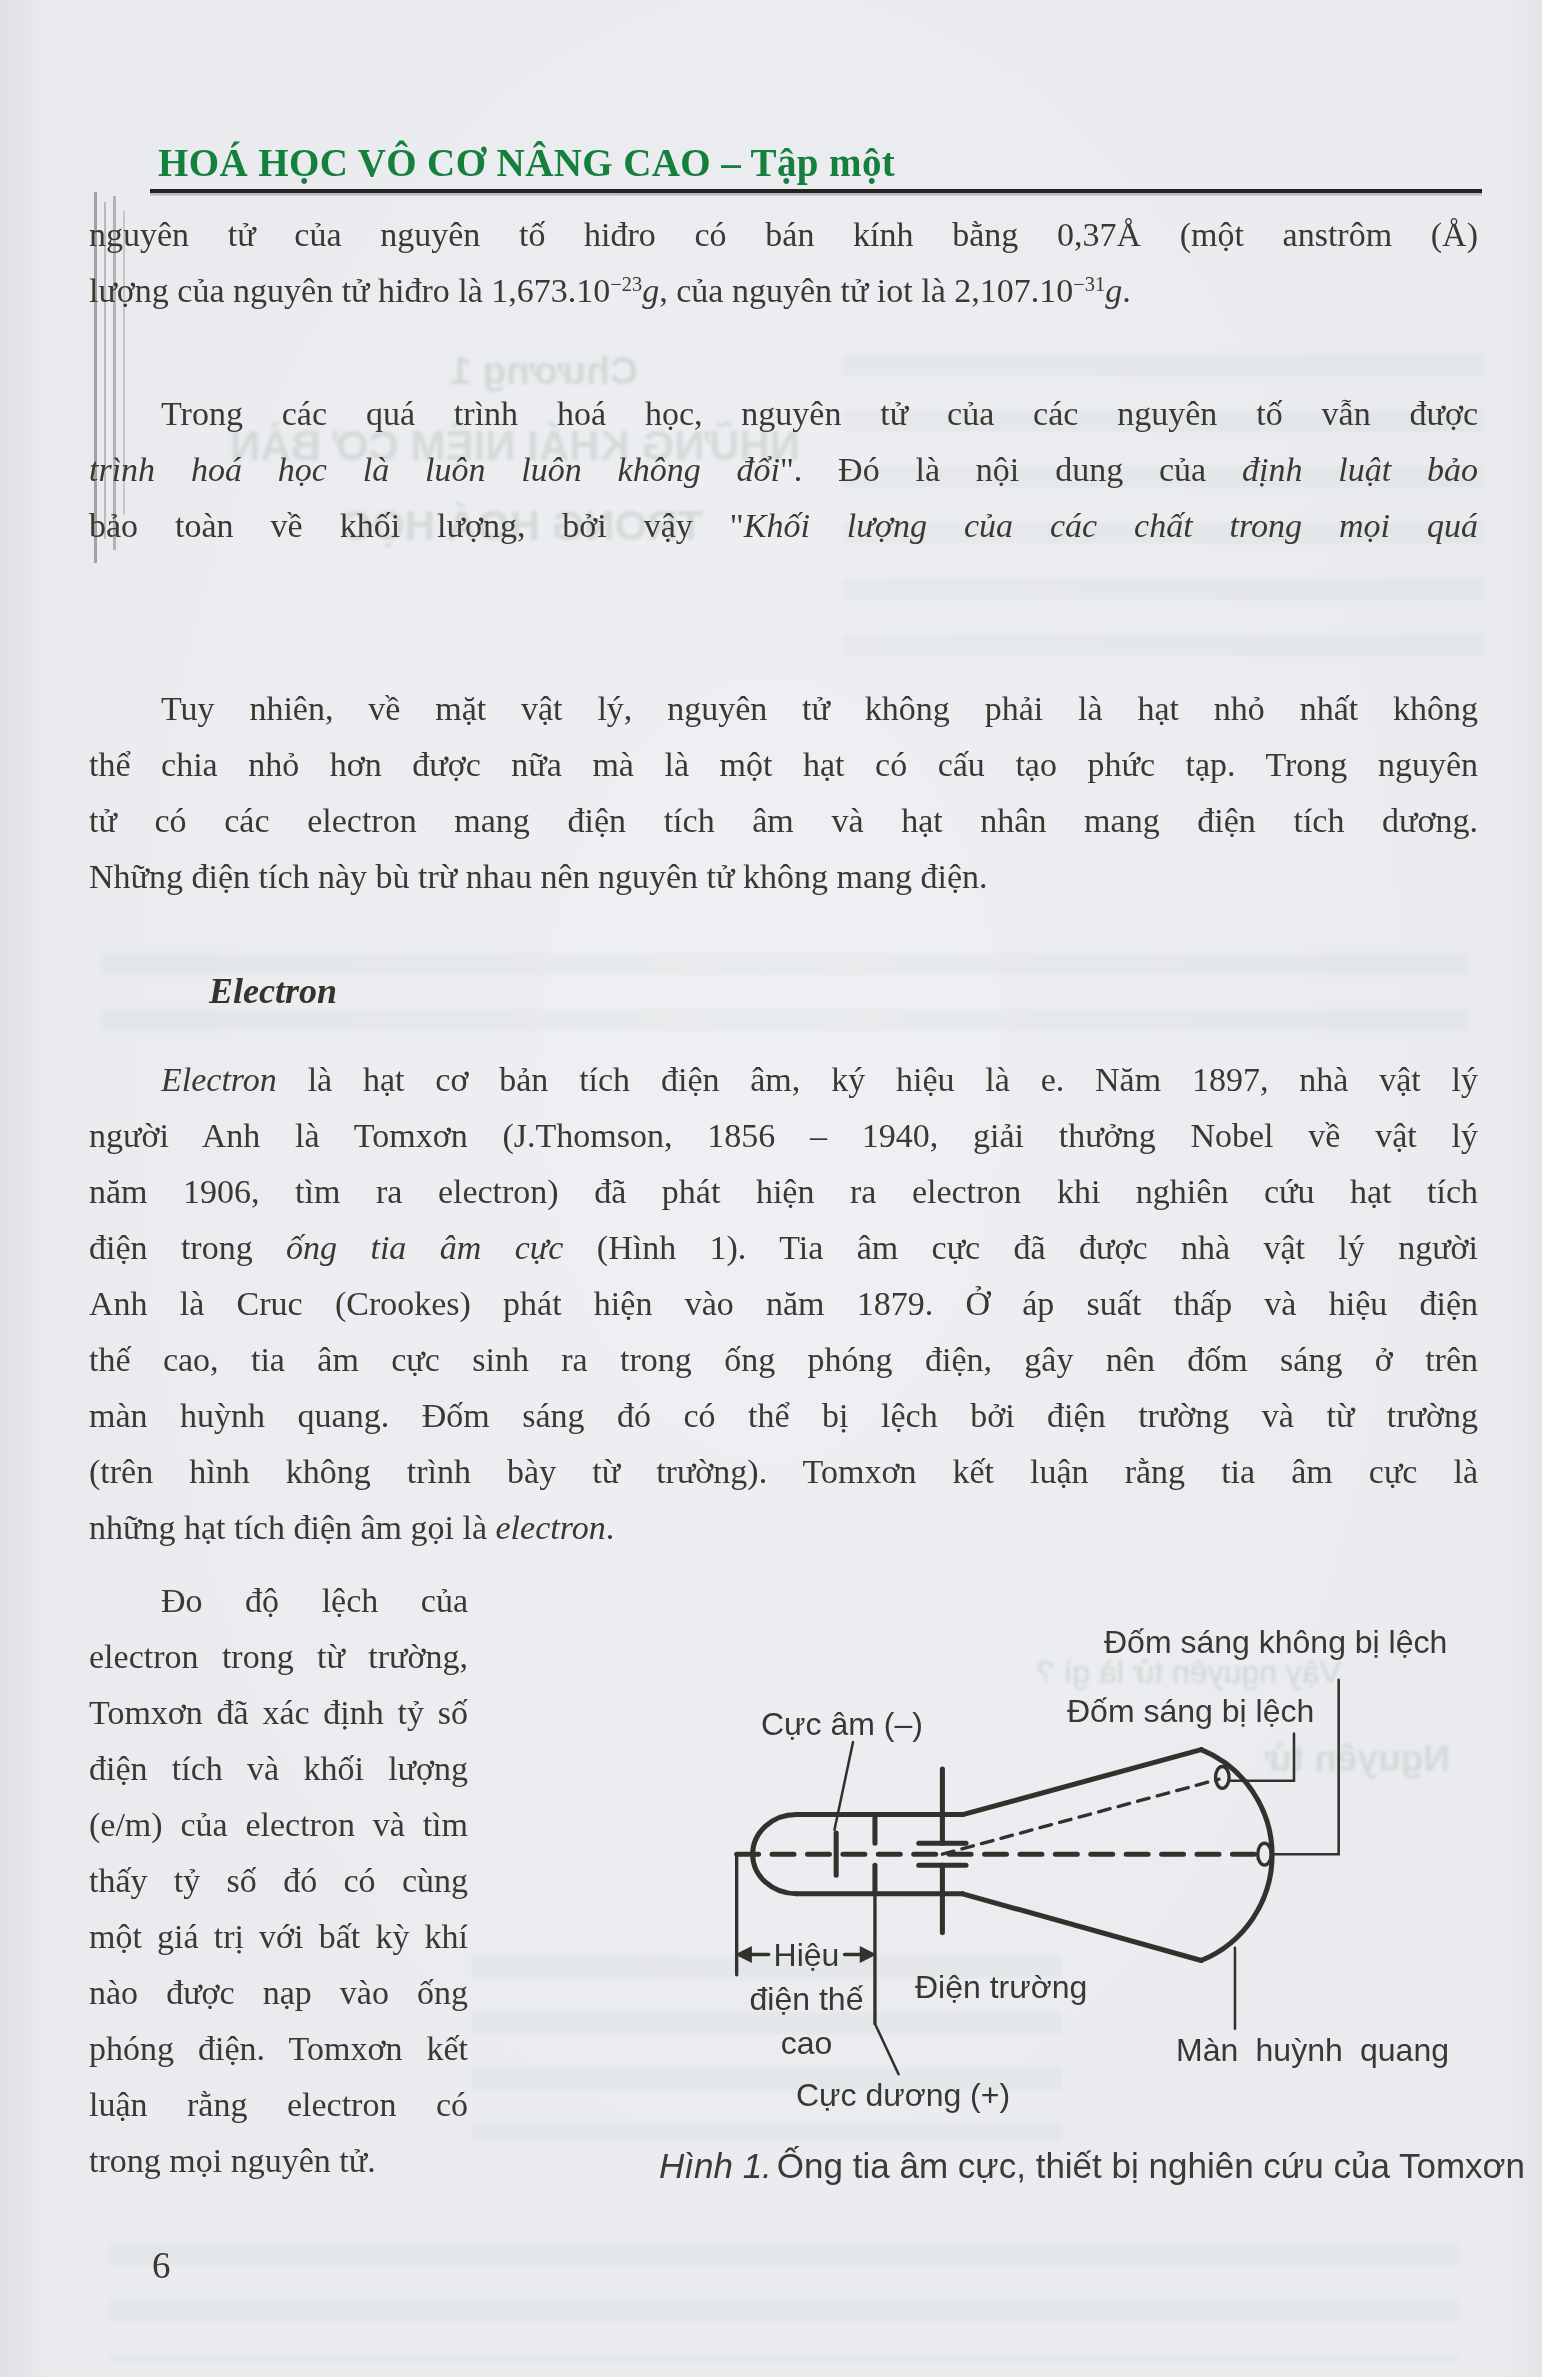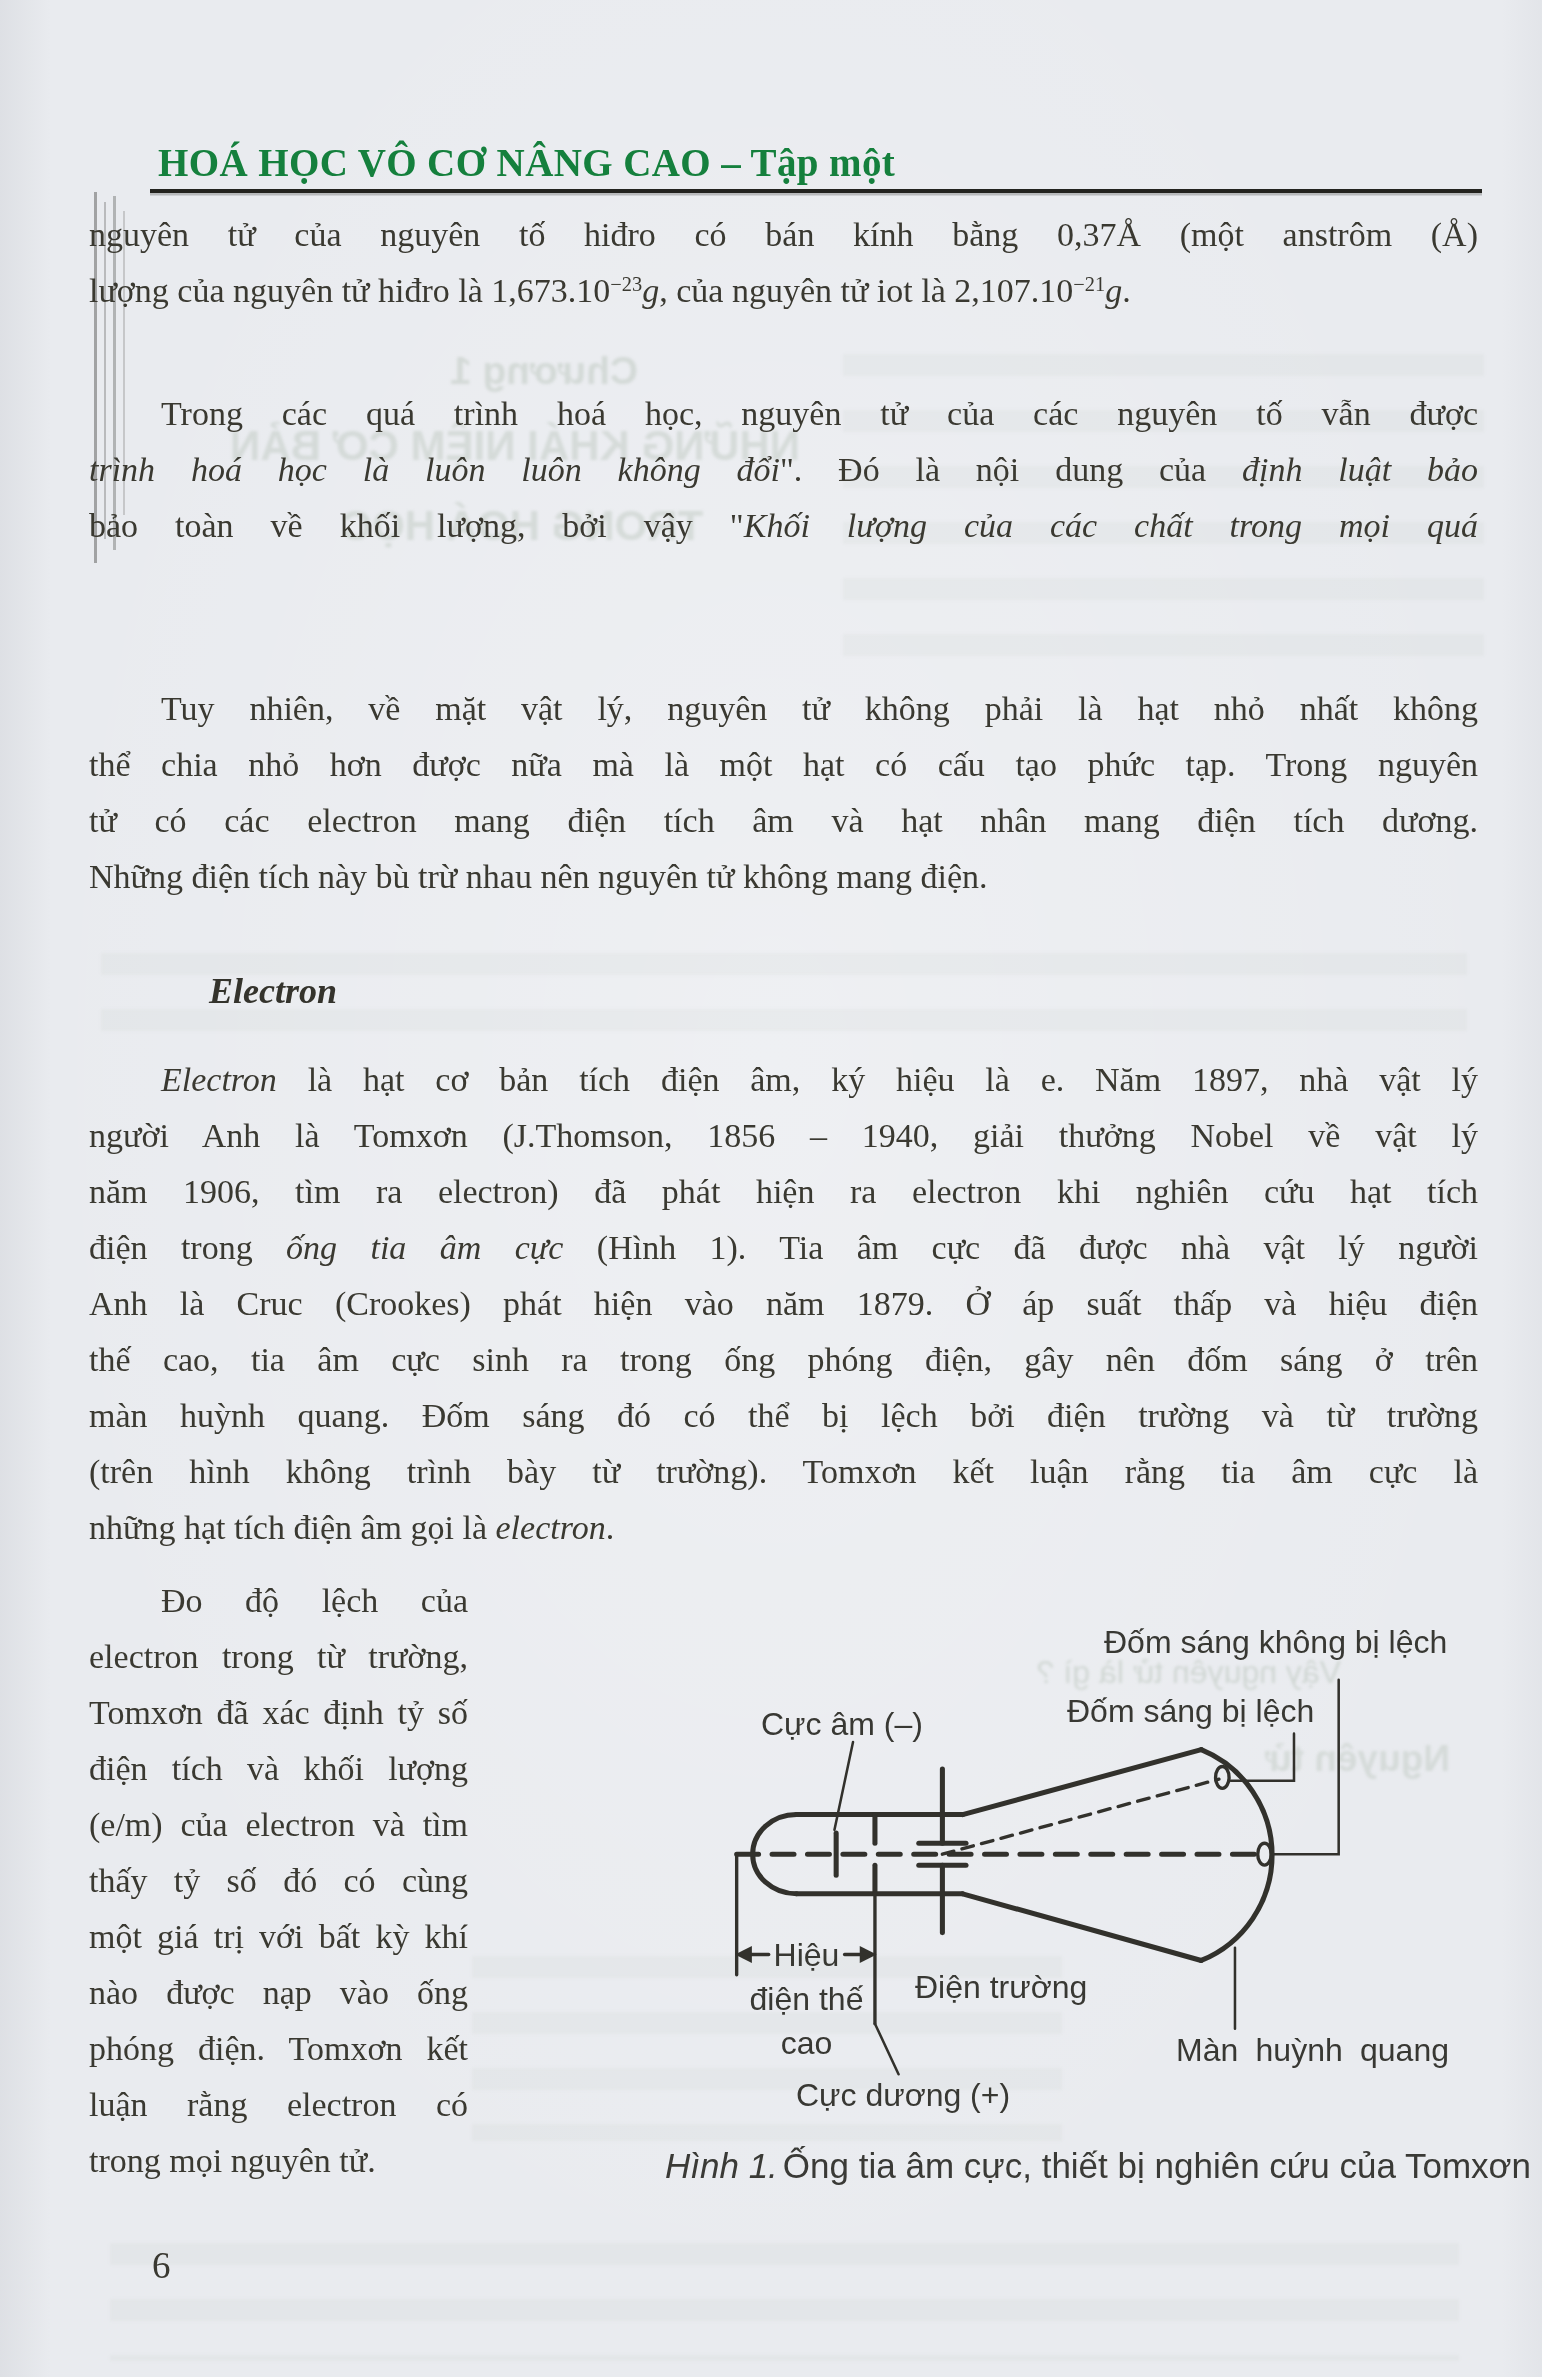--- a/index.html
+++ b/index.html
@@ -37,21 +37,21 @@
   .ln.ind{text-indent:72px;}
   .ln sup{font-size:.6em;vertical-align:baseline;position:relative;top:-.55em;line-height:0;}
   .sec-head{position:absolute;left:209px;top:970px;font-size:36px;font-weight:bold;
     font-style:italic;color:#34332c;}
   .pageno{position:absolute;left:152px;top:2244px;font-size:37px;color:#3a3931;}
   
   .fig-label{position:absolute;font-family:"Liberation Sans", sans-serif;
     font-size:32px;color:#383833;white-space:nowrap;}
   .fig-label.ctr{text-align:center;}
   .fig-caption{position:absolute;left:659px;top:2146px;width:826px;
-    font-family:"Liberation Sans", sans-serif;font-size:35px;color:#3a3a36;white-space:nowrap;margin-left:6px;}
+    font-family:"Liberation Sans", sans-serif;font-size:35px;color:#3a3a36;white-space:nowrap;}
   .fig-caption i{margin-right:5px;}
   svg{position:absolute;overflow:visible;}
 </style>
 </head>
 <body>
 
 <div class="page">
 
   <div class="paper-shade"></div>
 
@@ -68,21 +68,21 @@
   <div class="streak" style="left:94px;top:192px;width:2.5px;height:371px;"></div>
   <div class="streak" style="left:104px;top:202px;width:1.7px;height:337px;opacity:.3;"></div>
   <div class="streak" style="left:113px;top:196px;width:2.5px;height:354px;opacity:.35;"></div>
   <div class="streak" style="left:123px;top:211px;width:1.7px;height:304px;opacity:.22;"></div>
 
   <div class="hdr">HOÁ HỌC VÔ CƠ NÂNG CAO – Tập một</div>
   <div class="hdr-rule"></div>
 
   <div class="para" style="top:207px">
     <div class="ln">nguyên tử của nguyên tố hiđro có bán kính bằng 0,37Å (một anstrôm (Å)</div>
-    <div class="ln end">lượng của nguyên tử hiđro là 1,673.10<sup>−23</sup><i>g</i>, của nguyên tử iot là 2,107.10<sup>−21</sup><i>g</i>.</div>
+    <div class="ln end">lượng của nguyên tử hiđro là 1,673.10<sup>−23</sup><i>g</i>, của nguyên tử iot là 2,107.10<sup>−31</sup><i>g</i>.</div>
   </div>
 
   <div class="para" style="top:386px">
     <div class="ln ind">Trong các quá trình hoá học, nguyên tử của các nguyên tố vẫn được</div>
     <div class="ln"><i>trình hoá học là luôn luôn không đổi</i>". Đó là nội dung của <i>định luật bảo</i></div>
     <div class="ln">bảo toàn về khối lượng, bởi vậy "<i>Khối lượng của các chất trong mọi quá</i></div>
   </div>
 
   <div class="para" style="top:681px">
     <div class="ln ind">Tuy nhiên, về mặt vật lý, nguyên tử không phải là hạt nhỏ nhất không</div>

